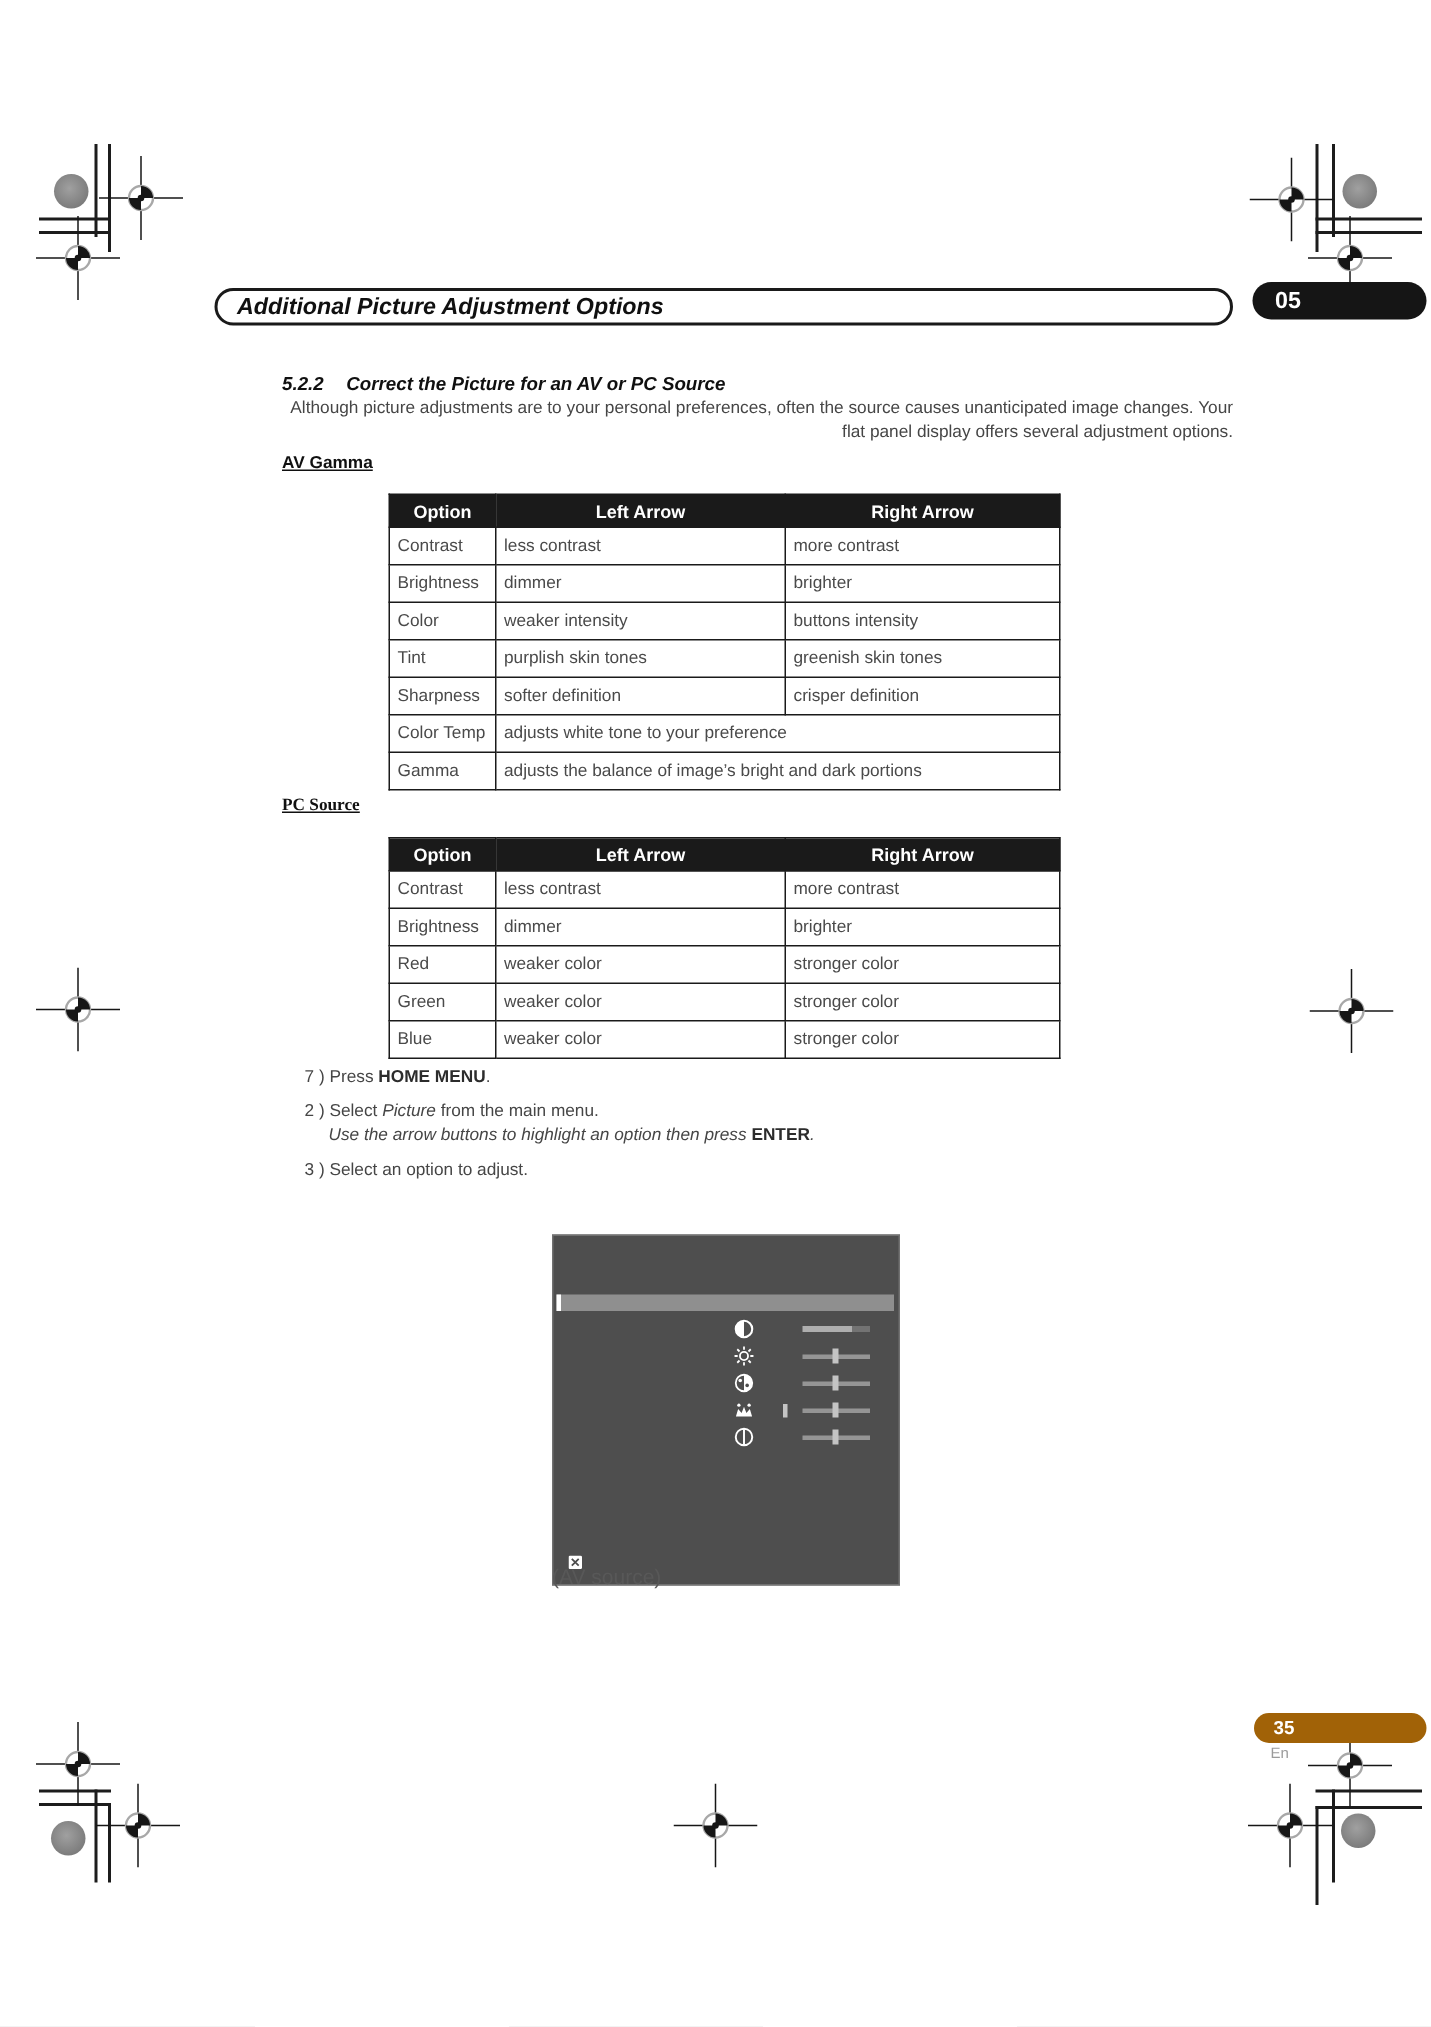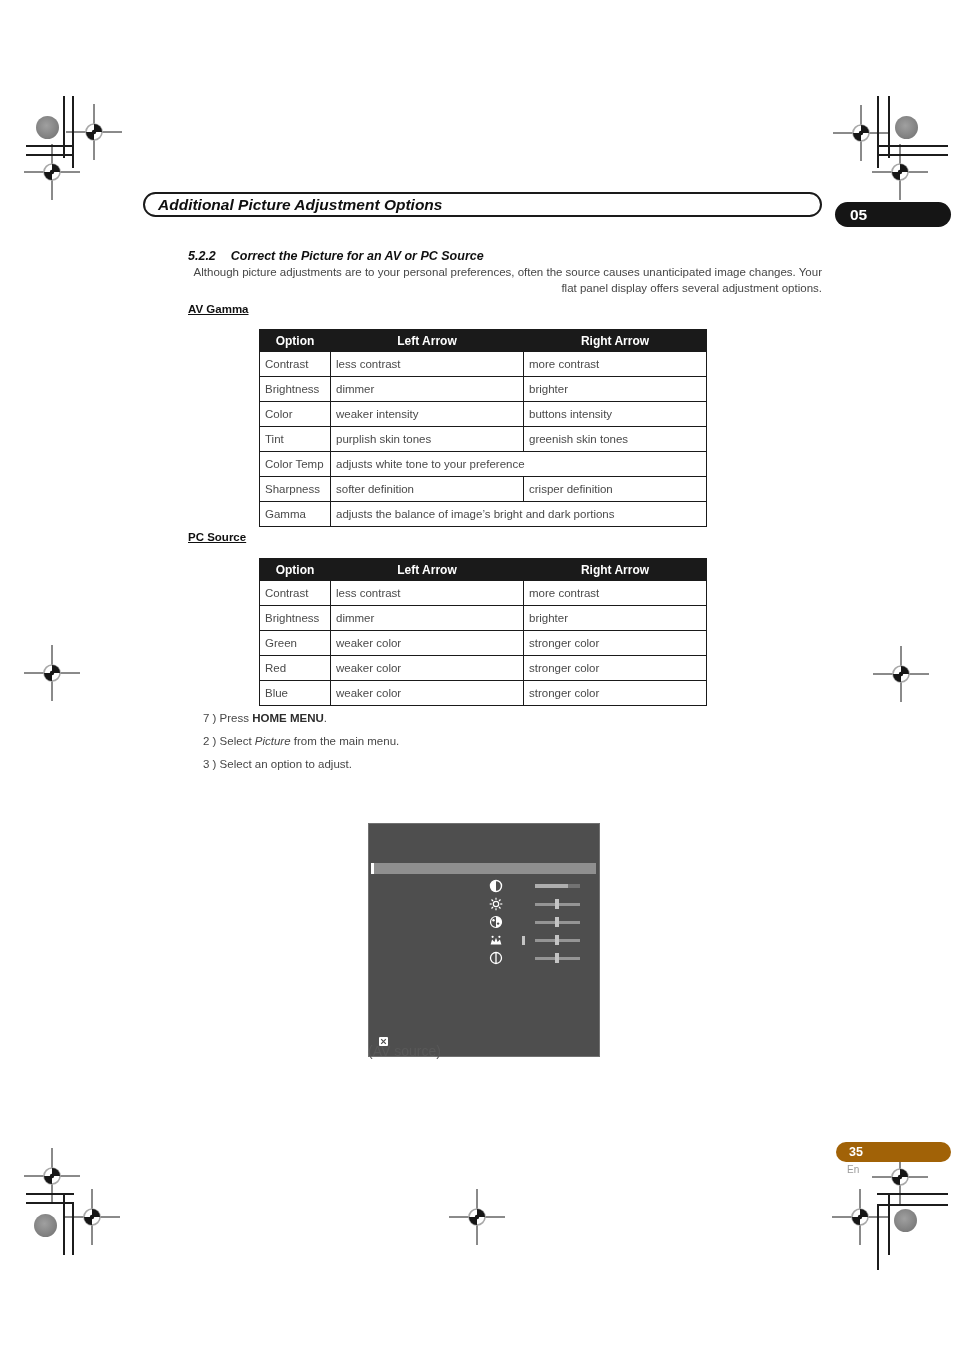--- a/index.html
+++ b/index.html
@@ -16,41 +16,41 @@
     background:radial-gradient(circle at 45% 42%, #a0a0a0, #7c7c7c 72%, #8d8d8d);
   }
   
   .header-bar {
     position:absolute; left:143px; top:192px; width:679px; height:25px;
     border:2px solid #1a1a1a; border-radius:13px; box-sizing:border-box;
     display:flex; align-items:center; padding-left:13px;
   }
   .header-title { font-weight:bold; font-size:15.5px; color:#101010;font-style:italic; }
   .chapter-badge {
-    position:absolute; left:835px; top:202px; width:116px; height:25px;
+    position:absolute; left:835px; top:188px; width:116px; height:25px;
     background:#151515; border-radius:12.5px; box-sizing:border-box;
     display:flex; align-items:center; padding-left:15px;
     color:#ffffff; font-weight:bold; font-size:15.5px;
   }
   
   .section-heading {
     position:absolute; left:188px; top:249px;
     font-size:12.5px; font-weight:bold; font-style:italic; color:#101010;
   }
   .section-number { margin-right:15px; }
   .intro {
     position:absolute; left:188px; top:265px; width:634px;
     font-size:11.5px; line-height:15.5px; color:#464646;text-align:right;
   }
   .src-heading {
     position:absolute; font-size:11.5px; font-weight:bold; color:#101010;
     text-decoration:underline;
   }
   .av-pos { left:188px; top:303px; }
-  .pc-pos { left:188px; top:531px; }
+  .pc-pos { left:188px; top:531px;font-family:Liberation Serif, serif; }
   
   table.opts {
     position:absolute; left:259px; width:447px; border-collapse:collapse;
     table-layout:fixed; font-size:11.5px;
   }
   .t-av { top:329px; }
   .t-pc { top:558px; }
   table.opts th {
     background:#1a1a1a; color:#ffffff; font-weight:bold; font-size:12px;
     height:21px; border:1.5px solid #1a1a1a; text-align:center; padding:0;
@@ -258,27 +258,27 @@
           <td>Color</td>
           <td>weaker intensity</td>
           <td>buttons intensity</td>
         </tr>
     <tr>
           <td>Tint</td>
           <td>purplish skin tones</td>
           <td>greenish skin tones</td>
         </tr>
     <tr>
-          <td>Color Temp</td>
-          <td colspan="2">adjusts white tone to your preference</td>
-        </tr>
-    <tr>
           <td>Sharpness</td>
           <td>softer definition</td>
           <td>crisper definition</td>
+        </tr>
+    <tr>
+          <td>Color Temp</td>
+          <td colspan="2">adjusts white tone to your preference</td>
         </tr>
     <tr>
           <td>Gamma</td>
           <td colspan="2">adjusts the balance of image’s bright and dark portions</td>
         </tr>
   </tbody>
     </table>
 
   <div class="src-heading pc-pos">PC Source</div>
   <table class="opts t-pc">
@@ -297,43 +297,46 @@
           <td>Contrast</td>
           <td>less contrast</td>
           <td>more contrast</td>
         </tr>
     <tr>
           <td>Brightness</td>
           <td>dimmer</td>
           <td>brighter</td>
         </tr>
     <tr>
+          <td>Red</td>
+          <td>weaker color</td>
+          <td>stronger color</td>
+        </tr>
+    <tr>
           <td>Green</td>
           <td>weaker color</td>
           <td>stronger color</td>
         </tr>
     <tr>
-          <td>Red</td>
-          <td>weaker color</td>
-          <td>stronger color</td>
-        </tr>
-    <tr>
           <td>Blue</td>
           <td>weaker color</td>
           <td>stronger color</td>
         </tr>
   </tbody>
     </table>
 
   <div class="steps">
     <div class="step">
       <span>7 ) Press </span><span class="key">HOME MENU</span><span>.</span>
     </div>
     <div class="step">
       <span>2 ) Select </span><i>Picture</i><span> from the main menu.</span>
+      <div class="note">
+        <span>Use the arrow buttons to highlight an option then press </span><span class="key" style="font-style:normal;">ENTER</span><span>.</span>
+      </div>
     </div>
     <div class="step">3 ) Select an option to adjust.</div>
   </div>
 
   <div class="osd">
     <div class="osd-highlight">
       <div class="osd-highlight-tick"></div>
     </div>
 
     <div class="osd-row r1">

